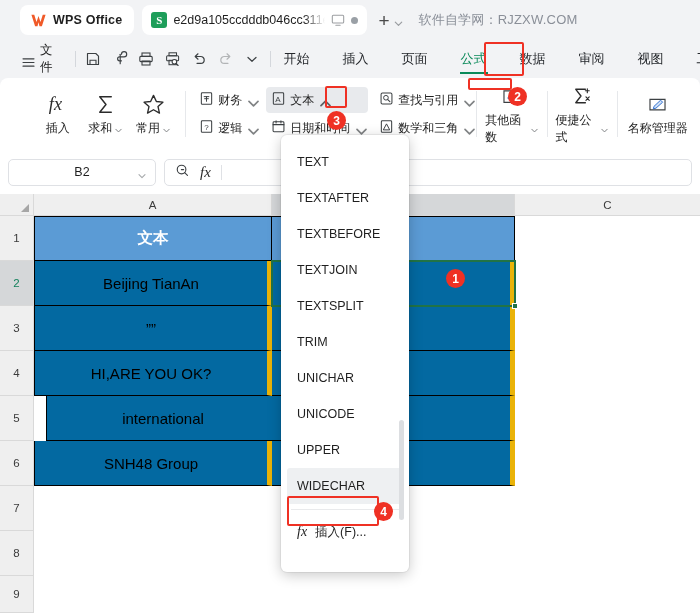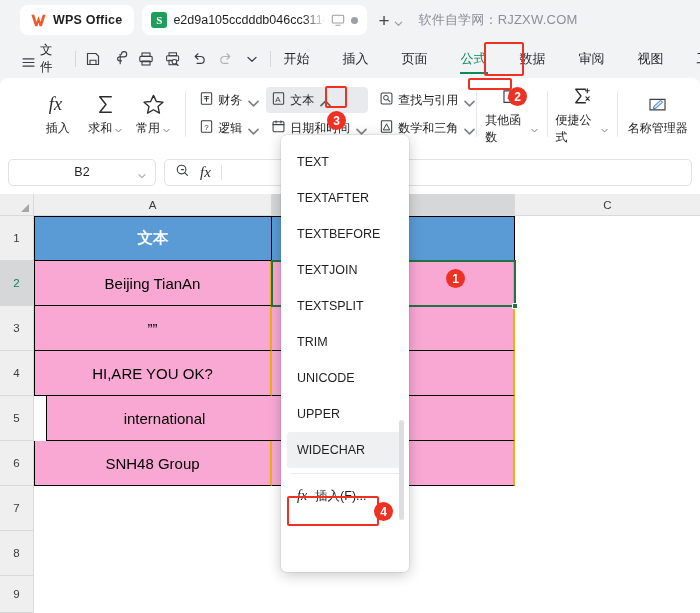--- a/index.html
+++ b/index.html
@@ -155,22 +155,22 @@
   .rowhdr {
     position: absolute; left: 0; width: 34px; background: #efefef;
     border-right: 1px solid #d9d9d9; border-bottom: 1px solid #d9d9d9;
     font-size: 11.5px; color: #3b3b3b;
     display: flex; align-items: center; justify-content: center;
   }
   .rowhdr.sel-row { background: #d5d7d9; color: #13805c; }
   .cell {
     position: absolute; display: flex; align-items: center; justify-content: center;
     font-size: 15px; color: #000;
-    border-right: 2px solid #eab308; border-bottom: 1px solid #000;
-    background: #f9a8d4; overflow: hidden; white-space: nowrap;
+    border-right: 5px solid #eab308; border-bottom: 1px solid #000;
+    background: #0369a1; overflow: hidden; white-space: nowrap;
   }
   .cell.hdrcell {
     background: #5b9bd5; color: #fff; font-weight: 700; font-size: 15.5px;
     border-right: 1px solid #000; border-bottom: 1px solid #000;
   }
   .cell.edge-left { border-left: 1px solid #000; }
   .cell.edge-top { border-top: 1px solid #000; }
 
   .sel-outline {
     position: absolute; border: 2px solid #217346; pointer-events: none;
@@ -575,20 +575,21 @@
   <div class="fill-handle" style="left:512px;top:109px"></div>
 </div>
 
 <div id="dropdown">
   <div class="mi">TEXT</div>
   <div class="mi">TEXTAFTER</div>
   <div class="mi">TEXTBEFORE</div>
   <div class="mi">TEXTJOIN</div>
   <div class="mi">TEXTSPLIT</div>
   <div class="mi">TRIM</div>
+  <div class="mi">UNICHAR</div>
   <div class="mi">UNICODE</div>
   <div class="mi">UPPER</div>
   <div class="mi hot">WIDECHAR</div>
   <div class="menu-sep"></div>
   <div class="mi-insert">
     <span class="fxi">fx</span>
     <span>插入(F)...</span>
   </div>
   <div class="dd-scroll"></div>
 </div>

